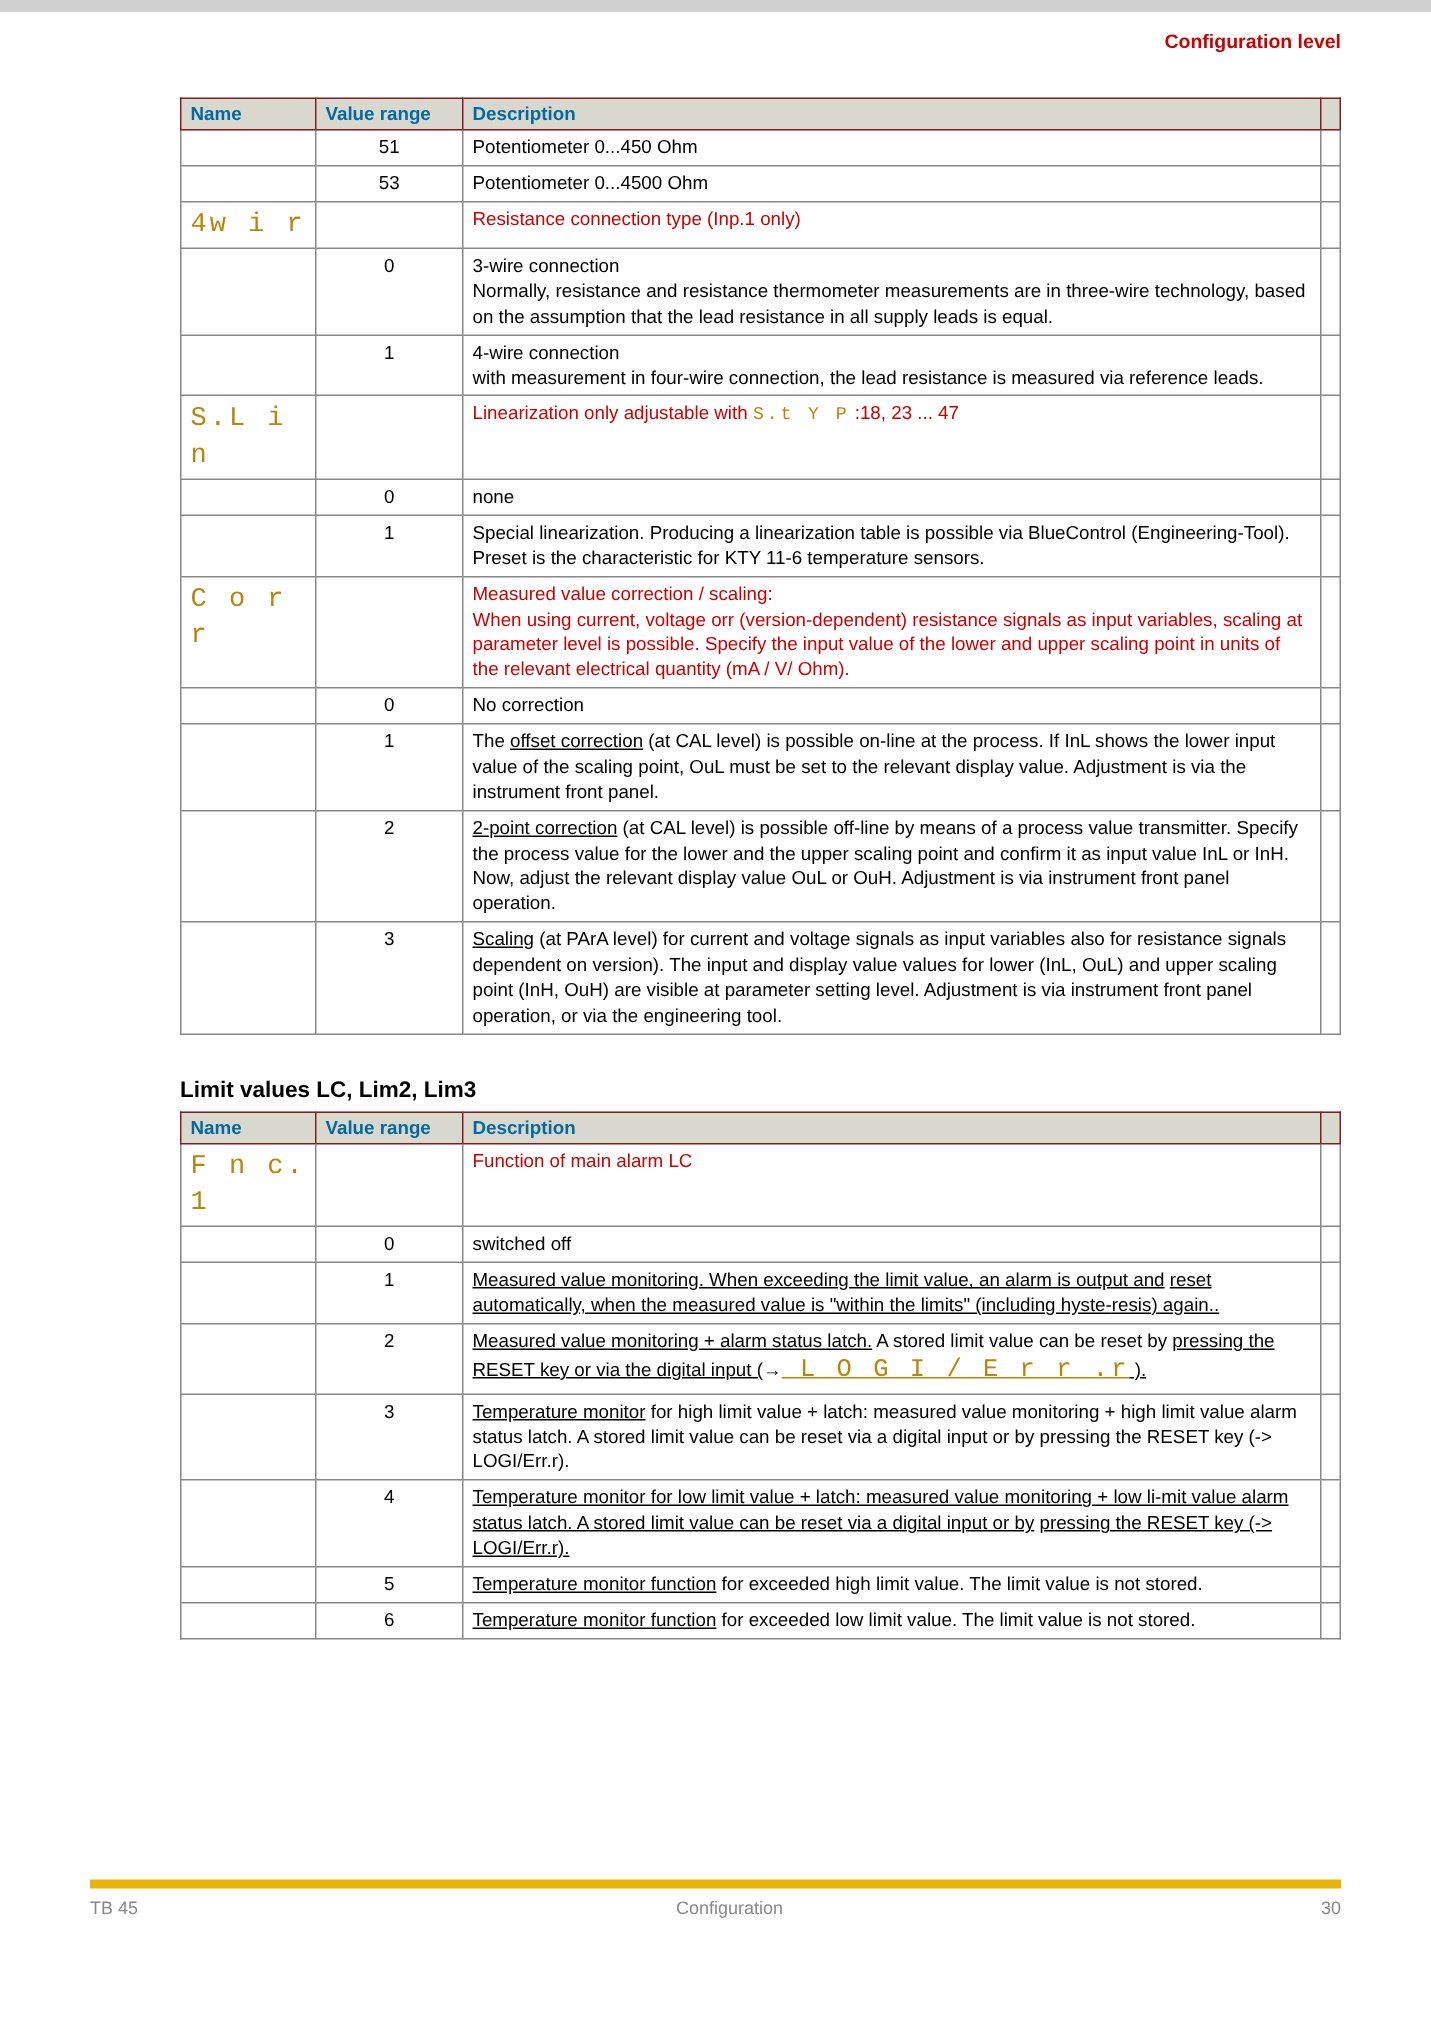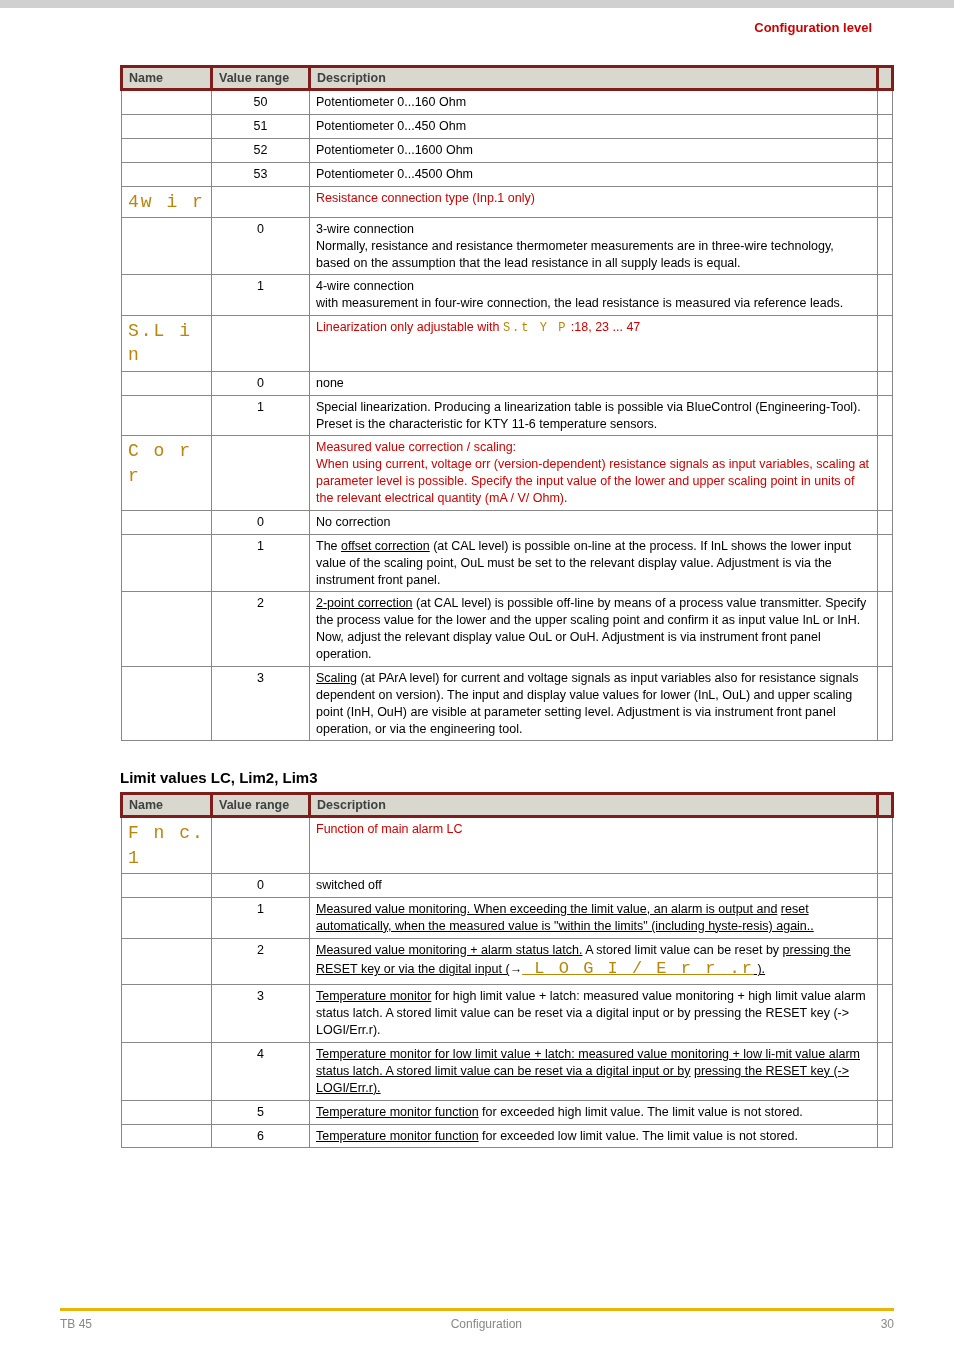--- a/index.html
+++ b/index.html
@@ -10,41 +10,41 @@
     width: 954px;
     color: #000;
   }
   .top-bar {
     width: 100%;
     height: 8px;
     background: #d0d0d0;
   }
   .header-right {
     text-align: right;
-    padding: 12px 82px 30px 0;
+    padding: 12px 60px 30px 0;
     font-size: 13px;
     font-weight: bold;
     color: #cc0000;
   }
   .content {
     padding: 0 60px 0 120px;
   }
   table.config {
     border-collapse: collapse;
     width: 100%;
     font-size: 12.5px;
     margin-bottom: 28px;
   }
   table.config th {
     background: #d8d8cf;
-    color: #404040;
+    color: #0369a1;
     font-weight: bold;
     text-align: left;
     padding: 3px 6px;
-    border: 3px solid #7f1d1d;
+    border: 1px solid #7f1d1d;
   }
   table.config th.col-name { width: 90px; }
   table.config th.col-range { width: 98px; }
   table.config td {
     border: 1px solid #888;
     padding: 3px 6px;
     vertical-align: top;
     line-height: 1.35;
   }
   table.config td.val {
@@ -58,21 +58,21 @@
   }
   .red { color: #cc0000; }
   .u { text-decoration: underline; }
   .section-title {
     font-size: 15px;
     font-weight: bold;
     margin: 18px 0 6px 0;
   }
   .no-top { border-top: none !important; }
   .footer {
-    border-top: 3px solid #eab308;
+    border-top: 6px solid #eab308;
     margin: 160px 60px 18px 60px;
     padding-top: 6px;
     font-size: 12px;
     color: #888;
     display: flex;
     justify-content: space-between;
   }
 </style>
 </head>
 <body>
@@ -85,34 +85,22 @@
 <table class="config">
   <tbody>
         <tr>
     <th class="col-name">Name</th>
     <th class="col-range">Value range</th>
     <th>Description</th>
     <th style="width:12px"></th>
   </tr>
   <tr>
           <td class="no-top"></td>
-          <td class="val">50</td>
-          <td>Potentiometer 0...160 Ohm</td>
-          <td></td>
-        </tr>
-  <tr>
-          <td class="no-top"></td>
           <td class="val">51</td>
           <td>Potentiometer 0...450 Ohm</td>
-          <td></td>
-        </tr>
-  <tr>
-          <td class="no-top"></td>
-          <td class="val">52</td>
-          <td>Potentiometer 0...1600 Ohm</td>
           <td></td>
         </tr>
   <tr>
           <td class="no-top"></td>
           <td class="val">53</td>
           <td>Potentiometer 0...4500 Ohm</td>
           <td></td>
         </tr>
 
   <tr>

